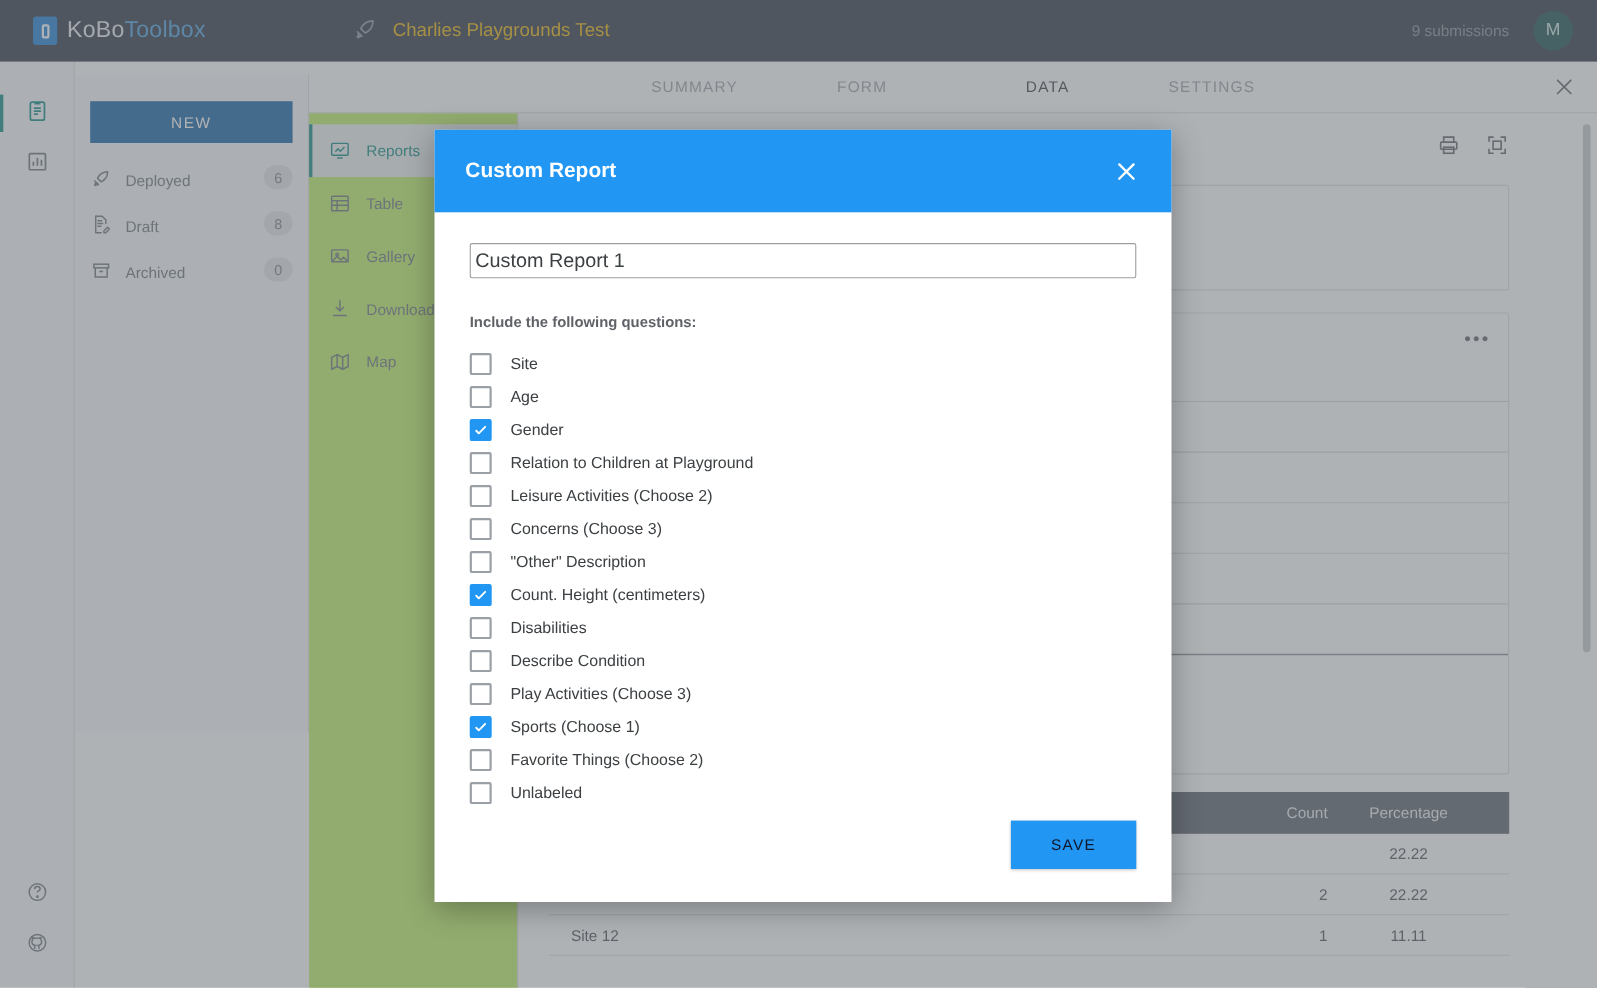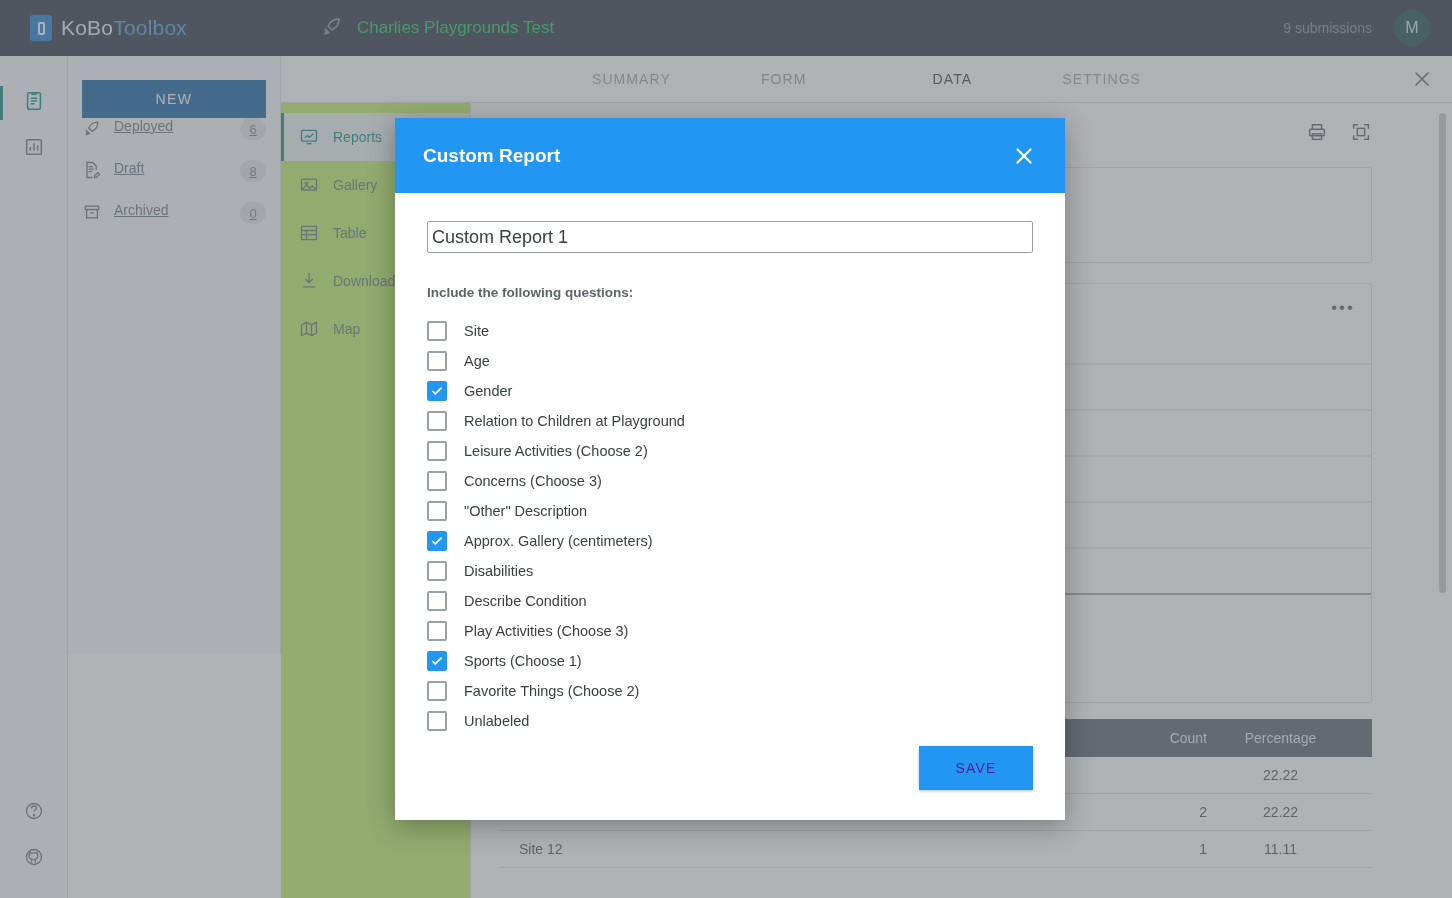--- a/index.html
+++ b/index.html
@@ -22,21 +22,21 @@
     display: flex; align-items: center; justify-content: center; margin-right: 9px;
   }
   .logo-mark i {
     display: block; width: 7px; height: 13px; border: 2px solid #ffffff; border-radius: 2px;
   }
   .logo-text { font-size: 21px; letter-spacing: .2px; }
   .logo-kobo { color: #e9ecef; }
   .logo-toolbox { color: #4a9fe0; }
 
   #project-wrap { display: flex; align-items: center; margin-left: 133px; }
-  #project-title { color: #22c55e; font-size: 17px; margin-left: 13px; }
+  #project-title { color: #eab308; font-size: 17px; margin-left: 13px; }
 
   #topbar-right {
     margin-left: auto; margin-right: 22px; display: flex; align-items: center;
   }
   #submissions-count { color: #868e96; font-size: 14px; margin-right: 22px; }
   #avatar {
     width: 36px; height: 36px; border-radius: 50%;
     background: #194e4c; color: #cfe6e4;
     display: flex; align-items: center; justify-content: center;
     font-size: 16px;
@@ -55,31 +55,31 @@
   .rail-item.active { color: #0f8a84; }
   .rail-item.active::before {
     content: ""; position: absolute; left: 0; top: 6px; width: 3px; height: 34px;
     background: #0f8a84;
   }
   #rail-top { padding-top: 24px; }
   #rail-bottom { position: absolute; bottom: 16px; left: 0; width: 68px; }
 
   
   #forms-sidebar {
-    position: absolute; left: 68px; top: 56px; width: 213px; height: 598px;
+    position: absolute; left: 68px; top: 68px; width: 213px; height: 598px;
     background: #f8f9fa; border-right: 1px solid #e0e0e0;
   }
   #new-button {
     margin: 24px 14px 0 14px; height: 38px; background: #1663a5; color: #fff;
     display: flex; align-items: center; justify-content: center;
     font-size: 14px; letter-spacing: 1.4px; cursor: pointer;
   }
   .form-filter {
-    display: flex; align-items: flex-start; height: 42px; padding: 0 14px;
-    color: #6c757d; font-size: 14px; text-decoration: underline;
+    display: flex; align-items: flex-end; height: 42px; padding: 0 14px;
+    color: #6c757d; font-size: 14px;
   }
   .form-filter .ff-icon { width: 26px; display: flex; align-items: center; color: #6c757d; }
   .form-filter .ff-label { flex: 1; margin-left: 6px; }
   .form-filter .ff-count {
     min-width: 26px; height: 22px; border-radius: 11px; background: #e4e6e8;
     color: #7b8189; font-size: 13px; display: flex; align-items: center; justify-content: center;
   }
 
   
   #content {
@@ -184,21 +184,21 @@
     width: 20px; height: 20px; border: 2px solid #9aa0a6; border-radius: 2px;
     background: #ffffff; display: flex; align-items: center; justify-content: center;
     flex: 0 0 auto;
   }
   .q-row.checked .q-box { background: #2196f3; border-color: #2196f3; }
   .q-check { display: none; }
   .q-row.checked .q-check { display: block; }
   .q-label { margin-left: 17px; font-size: 14.5px; color: #3c4043; }
   #modal-footer { padding: 0 32px 30px 32px; display: flex; justify-content: flex-end; }
   #save-button {
-    width: 114px; height: 44px; background: #2196f3; color: #4c1d95;
+    width: 114px; height: 44px; background: #2196f3; color: #0f172a;
     border: none; font-size: 14px; letter-spacing: 1.2px; cursor: pointer;
     font-family: "Liberation Sans", sans-serif;
     box-shadow: 0 1px 3px rgba(0,0,0,0.25);
   }
 </style>
 </head>
 <body>
 
 <div id="topbar">
   <div id="logo-wrap">
@@ -328,35 +328,35 @@
             <rect x="3" y="4" width="18" height="13" rx="1"></rect>
               <path d="M7 13l3-3 2.5 2.5L17 8"></path>
               <path d="M9 20h6"></path>
           </svg>
         </span>
         <span class="ds-label">Reports</span>
       </div>
       <div class="ds-item">
         <span class="ds-icon">
           <svg width="20" height="20" viewBox="0 0 24 24" fill="none" stroke="currentColor" stroke-width="1.6">
+            <rect x="3" y="4" width="18" height="16" rx="1"></rect>
+              <path d="M3 9h18M9 9v11M3 14h18"></path>
+          </svg>
+        </span>
+        <span class="ds-label">Table</span>
+      </div>
+      <div class="ds-item">
+        <span class="ds-icon">
+          <svg width="20" height="20" viewBox="0 0 24 24" fill="none" stroke="currentColor" stroke-width="1.6">
             <rect x="3" y="5" width="18" height="13" rx="1"></rect>
               <circle cx="9" cy="10" r="1.4"></circle>
               <path d="M4 17l5-5 4 4 3-3 4 4"></path>
           </svg>
         </span>
         <span class="ds-label">Gallery</span>
-      </div>
-      <div class="ds-item">
-        <span class="ds-icon">
-          <svg width="20" height="20" viewBox="0 0 24 24" fill="none" stroke="currentColor" stroke-width="1.6">
-            <rect x="3" y="4" width="18" height="16" rx="1"></rect>
-              <path d="M3 9h18M9 9v11M3 14h18"></path>
-          </svg>
-        </span>
-        <span class="ds-label">Table</span>
       </div>
       <div class="ds-item">
         <span class="ds-icon">
           <svg width="20" height="20" viewBox="0 0 24 24" fill="none" stroke="currentColor" stroke-width="1.6" stroke-linecap="round">
             <path d="M12 3v11M8 10l4 4 4-4"></path>
               <path d="M5 19h14"></path>
           </svg>
         </span>
         <span class="ds-label">Downloads</span>
       </div>
@@ -495,21 +495,21 @@
       <div class="q-row">
         <span class="q-box"></span>
         <span class="q-label">"Other" Description</span>
       </div>
       <div class="q-row checked">
         <span class="q-box">
             <svg class="q-check" width="14" height="14" viewBox="0 0 24 24" fill="none" stroke="#ffffff" stroke-width="3" stroke-linecap="round" stroke-linejoin="round">
               <path d="M5 13l4 4L19 7"></path>
             </svg>
           </span>
-        <span class="q-label">Approx. Gallery (centimeters)</span>
+        <span class="q-label">Count. Height (centimeters)</span>
       </div>
       <div class="q-row">
         <span class="q-box"></span>
         <span class="q-label">Disabilities</span>
       </div>
       <div class="q-row">
         <span class="q-box"></span>
         <span class="q-label">Describe Condition</span>
       </div>
       <div class="q-row">

